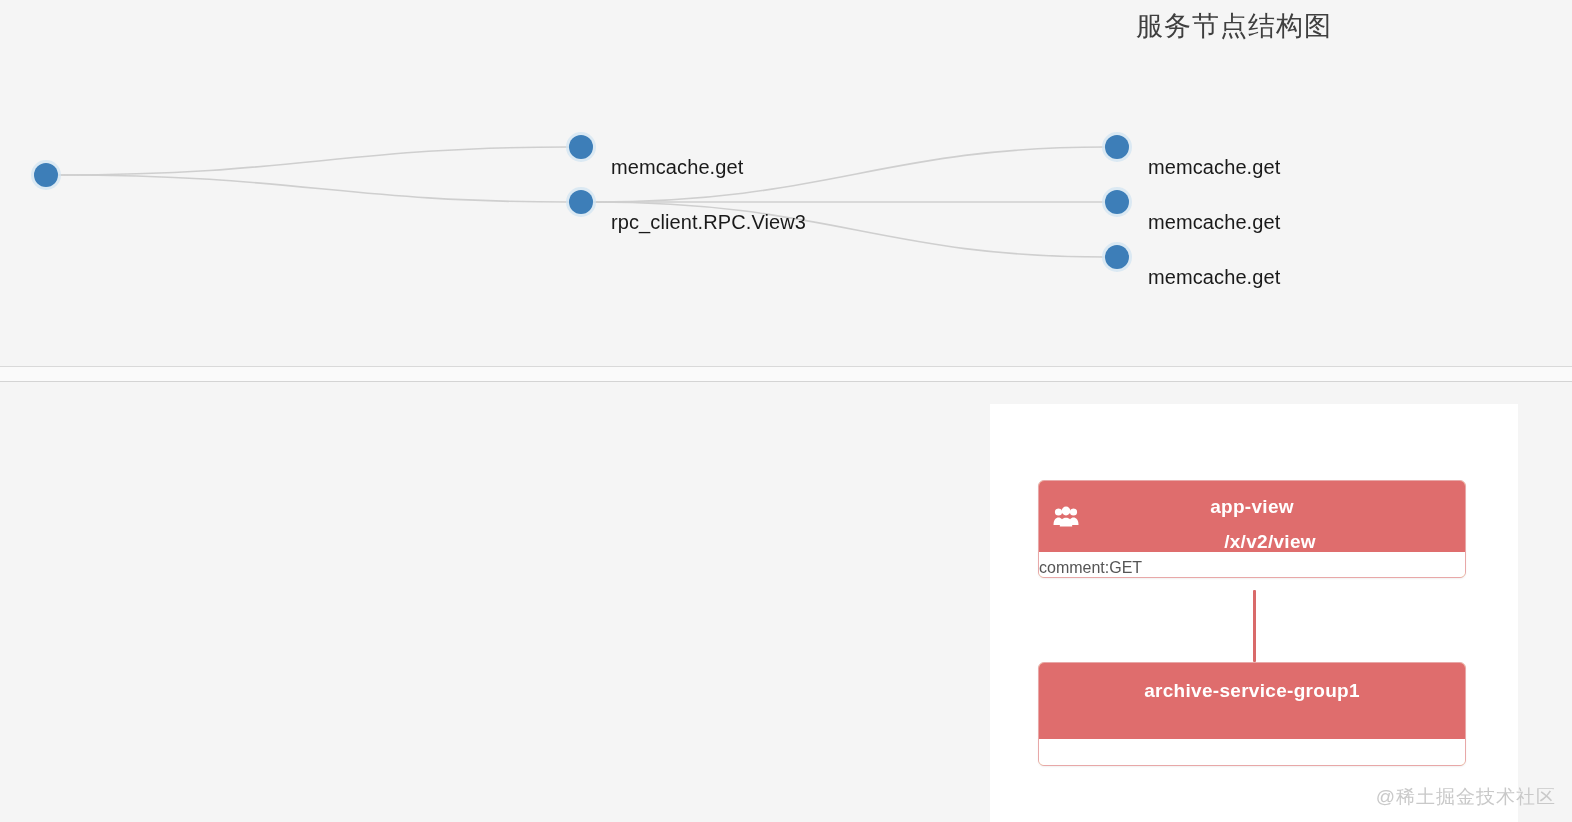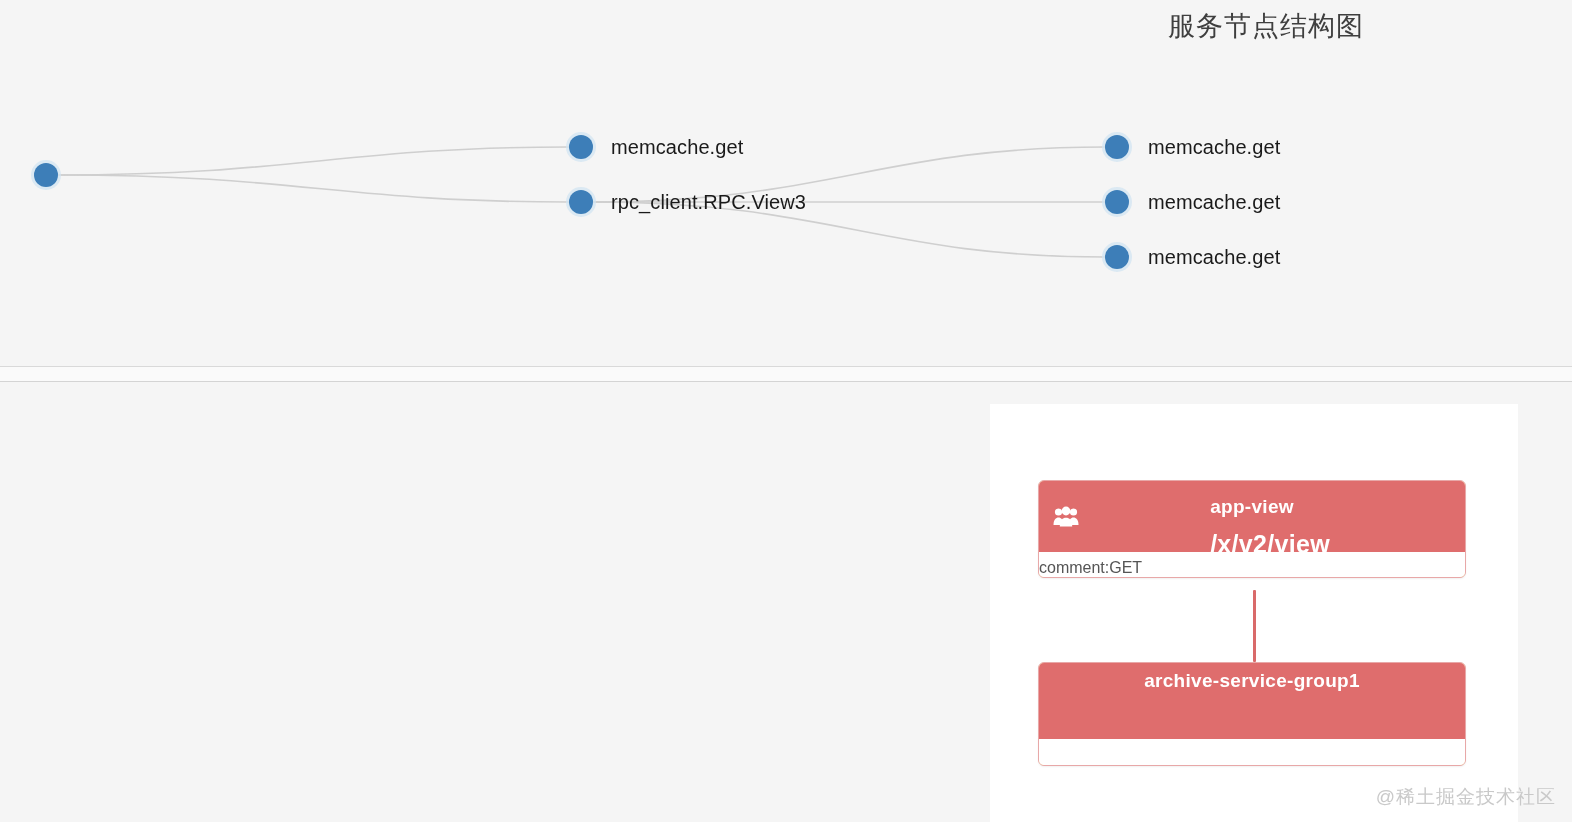--- a/index.html
+++ b/index.html
@@ -27,21 +27,20 @@
   }
 
   #tree-title {
     position: absolute;
     left: 1136px;
     top: 8px;
     font-size: 27px;
     color: #3f3f3f;
     letter-spacing: 1px;
     white-space: nowrap;
-    margin-left: 32px;
   }
 
   #tree-svg {
     position: absolute;
     left: 0;
     top: 0;
   }
 
   .tree-node {
     position: absolute;
@@ -51,20 +50,21 @@
     background: #3d7eb8;
     box-shadow: 0 0 0 3px rgba(210, 228, 242, 0.75);
   }
 
   .tree-label {
     position: absolute;
     font-size: 20px;
     color: #1a1a1a;
     white-space: nowrap;
     letter-spacing: 0.1px;
+    margin-top: 20px;
   }
 
   
   #divider-band {
     position: absolute;
     left: 0;
     top: 366px;
     width: 1572px;
     height: 16px;
     background: #fafafa;
@@ -111,21 +111,21 @@
     box-sizing: border-box;
   }
 
   .svc-card-title {
     font-size: 19px;
     letter-spacing: 0.3px;
     line-height: 1;
   }
 
   .svc-card-sub {
-    font-size: 25px;
+    font-size: 19px;
     letter-spacing: 0.3px;
     line-height: 1;
     margin-left: 36px;
   }
 
   .svc-card-foot {
     background: #ffffff;
     color: #555555;
     text-align: left;
     font-size: 16px;
@@ -216,21 +216,21 @@
         </svg>
         <div class="svc-card-title">app-view</div>
         <div class="svc-card-sub" style="margin-top:16px;">/x/v2/view</div>
       </div>
       <div class="svc-card-foot" style="height:27px; padding-top:8px;">comment:GET</div>
     </div>
 
     <div id="card-connector" style="left:263px; top:186px; width:3px; height:72px;"></div>
 
     <div class="svc-card" style="left:48px; top:258px; width:428px; height:104px;">
-      <div class="svc-card-head" style="height:76px; padding-top:8px;">
+      <div class="svc-card-head" style="height:76px; padding-top:18px;">
         <div class="svc-card-title">archive-service-group1</div>
       </div>
       <div class="svc-card-foot" style="height:27px; padding-top:8px;"></div>
     </div>
 
   </div>
 </div>
 
 <div id="watermark">@稀土掘金技术社区</div>
 

